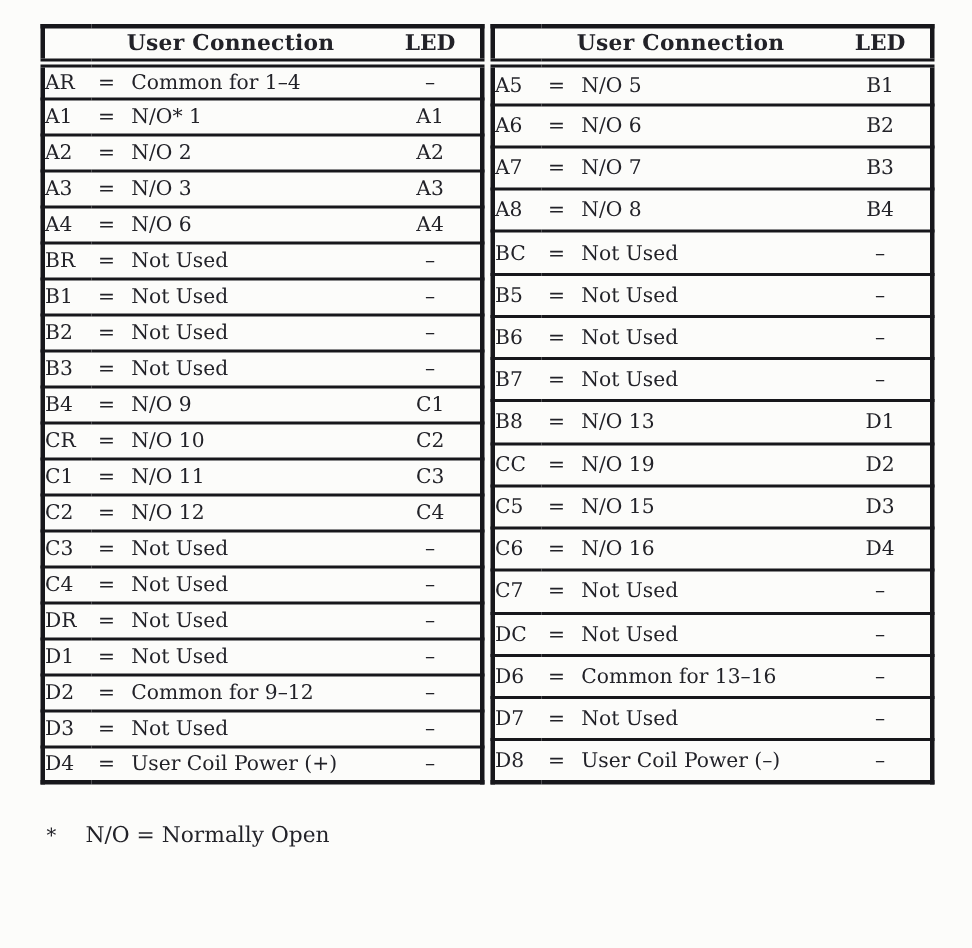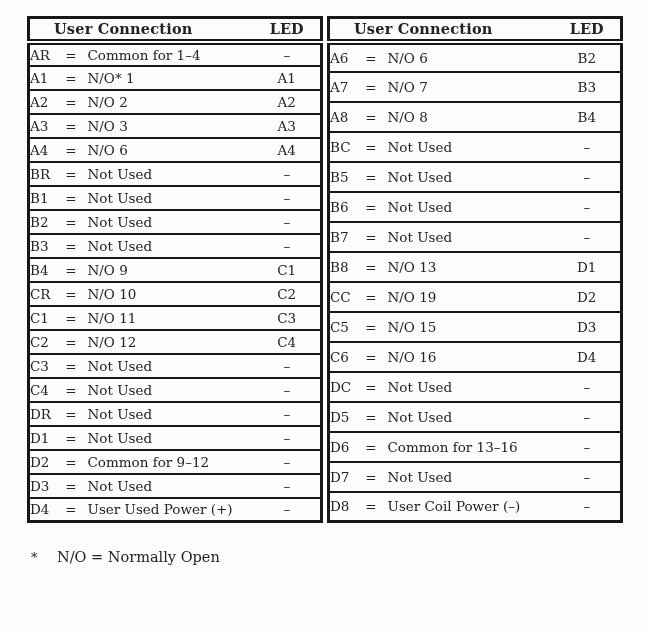--- a/index.html
+++ b/index.html
@@ -22,21 +22,21 @@
   col.c-eq   { width: 21px; }
   col.c-desc { width: auto; }
   col.c-led  { width: 68px; }
   thead th {
     height: 24px;
     border-bottom: 6px double #17171b;
     font-weight: bold;
     font-size: 14.5px;
     vertical-align: middle;
   }
-  th.h-conn { text-align: left; padding-left: 24px; letter-spacing: 0.2px; }
+  th.h-conn { text-align: center; padding-left: 24px; letter-spacing: 0.2px; }
   th.h-led  { text-align: center; }
   tbody td {
     height: 24px;
     border-top: 2px solid #17171b;
     font-size: 13.5px;
     vertical-align: middle;
     white-space: nowrap;
   }
   tbody tr:first-child td { border-top: none; }
   td.code { padding-left: 0; }
@@ -182,41 +182,47 @@
           </tr>
           <tr>
             <td class="code">D3</td>
             <td class="eq">=</td>
             <td class="desc">Not Used</td>
             <td class="led">–</td>
           </tr>
           <tr>
             <td class="code">D4</td>
             <td class="eq">=</td>
-            <td class="desc">User Used Power (+)</td>
+            <td class="desc">User Coil Power (+)</td>
             <td class="led">–</td>
           </tr>
         </tbody>
     </table>
 
     <table class="conn">
       <colgroup>
         <col class="c-code">
           <col class="c-eq">
           <col class="c-desc">
           <col class="c-led">
       </colgroup>
       <thead>
         <tr>
           <th class="h-conn" colspan="3">User Connection</th>
           <th class="h-led">LED</th>
         </tr>
       </thead>
       <tbody>
           <tr>
+            <td class="code">A5</td>
+            <td class="eq">=</td>
+            <td class="desc">N/O 5</td>
+            <td class="led">B1</td>
+          </tr>
+          <tr>
             <td class="code">A6</td>
             <td class="eq">=</td>
             <td class="desc">N/O 6</td>
             <td class="led">B2</td>
           </tr>
           <tr>
             <td class="code">A7</td>
             <td class="eq">=</td>
             <td class="desc">N/O 7</td>
             <td class="led">B3</td>
@@ -269,27 +275,27 @@
             <td class="desc">N/O 15</td>
             <td class="led">D3</td>
           </tr>
           <tr>
             <td class="code">C6</td>
             <td class="eq">=</td>
             <td class="desc">N/O 16</td>
             <td class="led">D4</td>
           </tr>
           <tr>
+            <td class="code">C7</td>
+            <td class="eq">=</td>
+            <td class="desc">Not Used</td>
+            <td class="led">–</td>
+          </tr>
+          <tr>
             <td class="code">DC</td>
-            <td class="eq">=</td>
-            <td class="desc">Not Used</td>
-            <td class="led">–</td>
-          </tr>
-          <tr>
-            <td class="code">D5</td>
             <td class="eq">=</td>
             <td class="desc">Not Used</td>
             <td class="led">–</td>
           </tr>
           <tr>
             <td class="code">D6</td>
             <td class="eq">=</td>
             <td class="desc">Common for 13–16</td>
             <td class="led">–</td>
           </tr>

